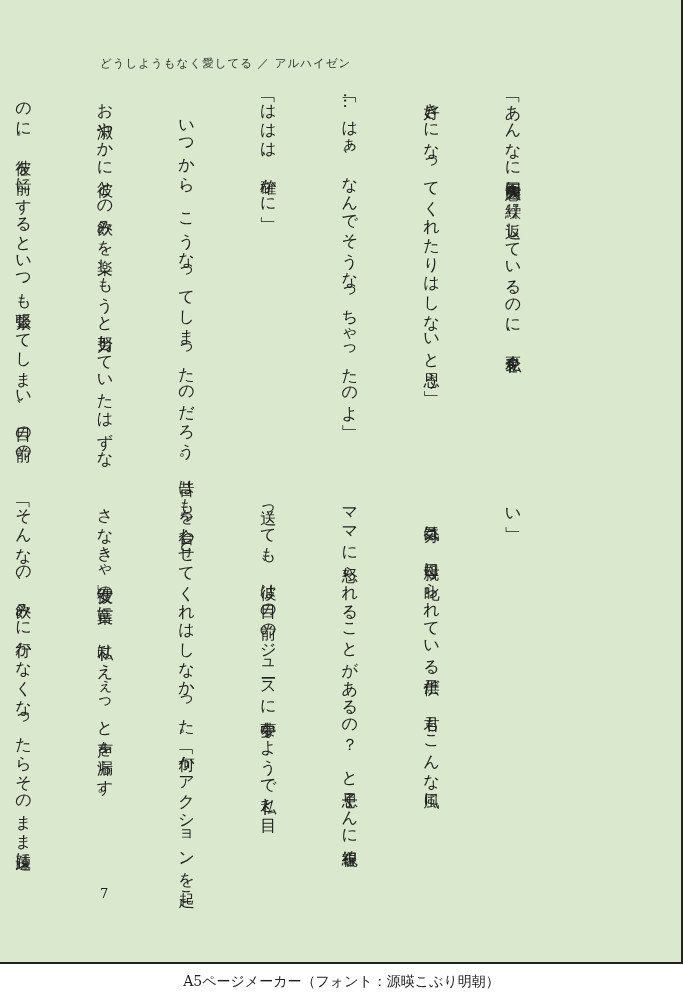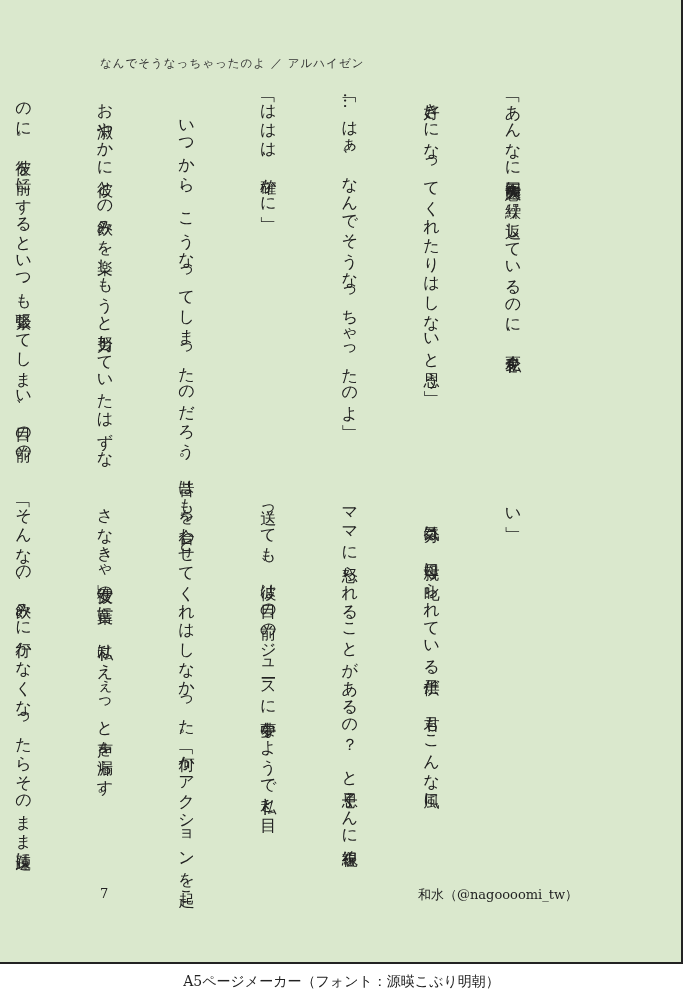--- a/index.html
+++ b/index.html
@@ -40,21 +40,21 @@
     }
     .footer-caption {
       position: absolute; left: 0; width: 683px; top: 973px;
       text-align: center; font-size: 14px; color: #222;
     }
   </style>
 </head>
 <body>
 
 <div class="page">
-  <div class="running-title">なんでそうなっちゃったのよ ／ アルハイゼン</div>
+  <div class="running-title">どうしようもなく愛してる ／ アルハイゼン</div>
 
   <div class="block block-top">
     <span class="col">「あんなに毎回大失態を繰り返しているのに、今更私を</span>
     <span class="col">好きになってくれたりはしないと思う」</span>
     <span class="col">「…はぁ、なんでそうなっちゃったのよ」</span>
     <span class="col">「ははは、確かに」</span>
     <span class="col">　いつから、こうなってしまったのだろう。昔はもっと</span>
     <span class="col">お淑やかに彼との飲みを楽しもうと努力していたはずな</span>
     <span class="col">のに。彼を前にするといつも緊張してしまい、目の前の</span>
     
@@ -89,16 +89,15 @@
     
     
     
     
     
     
     
   </div>
 
   <div class="page-number">7</div>
-  <div class="author">和水（@nagoooomi_tw）</div>
 </div>
 
 <div class="footer-caption">A5ページメーカー（フォント：源暎こぶり明朝）</div>
 
 </body></html>

